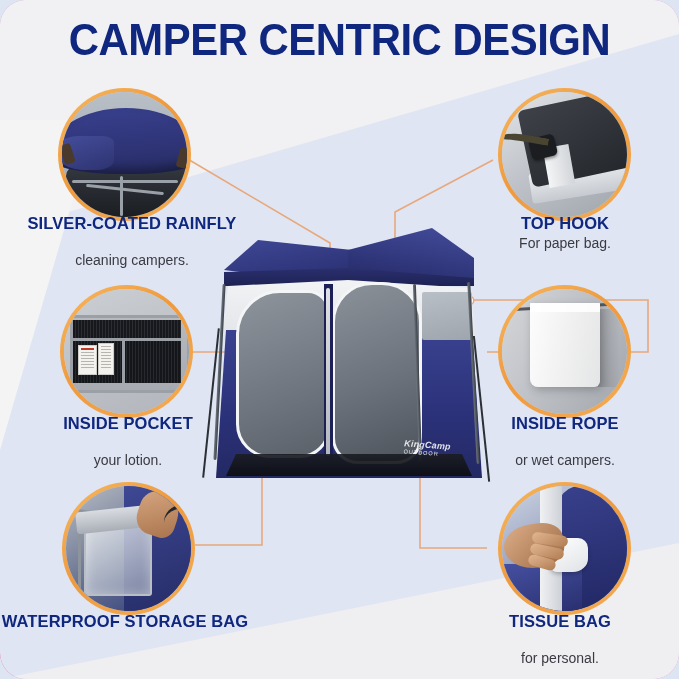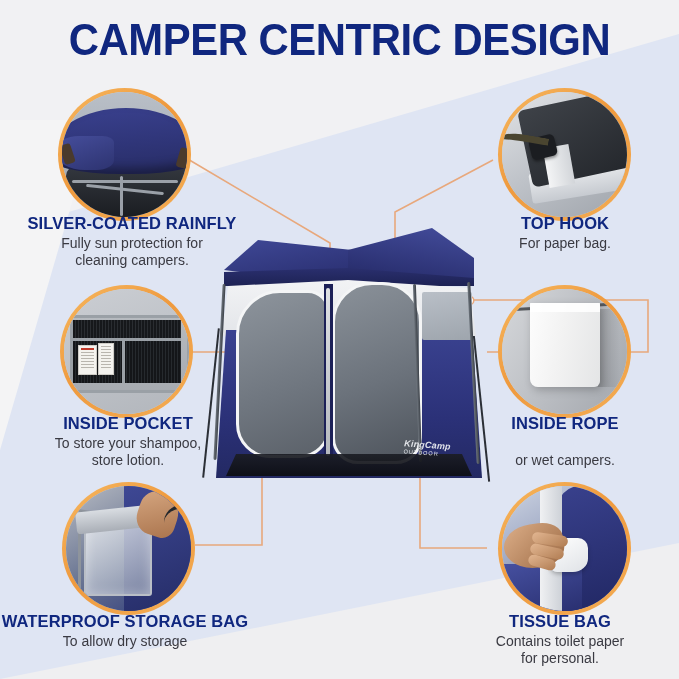--- a/index.html
+++ b/index.html
@@ -1,21 +1,21 @@
 <!DOCTYPE html>
 <html><head>
 <meta charset="utf-8">
 <style>
   html,body{margin:0;padding:0;}
   body{
     width:679px;height:679px;overflow:hidden;
     font-family:"Liberation Sans","DejaVu Sans",sans-serif;
     background:#dde4f2;
   }
-  #infographic{position:relative;width:679px;height:679px;overflow:hidden;background:#ec4899;}
+  #infographic{position:relative;width:679px;height:679px;overflow:hidden;background:#ec4899;border-radius:26px;}
 
   
   .bg-layer{position:absolute;inset:0;}
   .bg-blue{background:#dfe5f3;}
   .bg-white-top{
     position:absolute;left:0;top:0;width:679px;height:300px;
     background:#f1f1f3;
     clip-path:polygon(0 0,679px 0,679px 34px,0 232px);
   }
   .bg-white-left{
@@ -284,21 +284,21 @@
         <div class="rf-blue2"></div>
         <div class="rf-strap" style="left:0px;top:52px;transform:rotate(-18deg);"></div>
         <div class="rf-strap" style="left:116px;top:56px;transform:rotate(16deg);"></div>
       </div>
     </div>
   </div>
   <div class="dot" style="left:326px;top:265px;"></div>
   <div class="callout-text ct-left" style="left:-8px;top:214px;width:280px;">
     <div class="ct-title">SILVER-COATED RAINFLY</div>
     <div class="ct-desc">
-      <span>Fully sun protection for</span><br>
+      <br>
       <span>cleaning campers.</span>
     </div>
   </div>
 
   <div class="circle" style="left:498px;top:88px;">
     <div class="circle-inner">
       <div class="photo">
         <div class="hk-bg"></div>
         <div class="hk-ledge"></div>
         <div class="hk-panel"></div>
@@ -343,22 +343,22 @@
             <i></i>
             <i></i>
         </div>
       </div>
     </div>
   </div>
   <div class="dot" style="left:392px;top:367px;"></div>
   <div class="callout-text ct-left" style="left:-12px;top:414px;width:280px;">
     <div class="ct-title">INSIDE POCKET</div>
     <div class="ct-desc">
-      <span>To store your shampoo,</span><br>
-      <span>store lotion.</span>
+      <br>
+      <span>your lotion.</span>
     </div>
   </div>
 
   <div class="circle" style="left:498px;top:285px;">
     <div class="circle-inner">
       <div class="photo">
         <div class="tw-bg"></div>
         <div class="tw-rope"></div>
         <div class="tw-shadow"></div>
         <div class="tw-towel"></div>
@@ -386,21 +386,21 @@
         <div class="sb-flap"></div>
         <div class="sb-hand"></div>
         <div class="sb-hose"></div>
       </div>
     </div>
   </div>
   <div class="dot" style="left:259px;top:395px;"></div>
   <div class="callout-text ct-left" style="left:-20px;top:612px;width:290px;">
     <div class="ct-title">WATERPROOF STORAGE BAG</div>
     <div class="ct-desc">
-      <span>To allow dry storage</span><br>
+      <br>
     </div>
   </div>
 
   <div class="circle" style="left:498px;top:482px;">
     <div class="circle-inner">
       <div class="photo">
         <div class="ts-bg"></div>
         <div class="ts-navy"></div>
         <div class="ts-navy2"></div>
         <div class="ts-white-strip"></div>
@@ -409,21 +409,21 @@
         <div class="ts-finger" style="left:30px;top:48px;width:36px;transform:rotate(8deg);"></div>
         <div class="ts-finger" style="left:28px;top:60px;width:34px;transform:rotate(12deg);"></div>
         <div class="ts-finger" style="left:26px;top:71px;width:28px;transform:rotate(16deg);"></div>
       </div>
     </div>
   </div>
   <div class="dot" style="left:416px;top:466px;"></div>
   <div class="callout-text ct-right" style="left:420px;top:612px;width:280px;">
     <div class="ct-title">TISSUE BAG</div>
     <div class="ct-desc">
-      <span>Contains toilet paper</span><br>
+      <br>
       <span>for personal.</span>
     </div>
   </div>
 
   <div class="tent">
     <div class="t-guy" style="left:2px;top:110px;height:150px;transform:rotate(6deg);"></div>
     <div class="t-guy" style="left:272px;top:108px;height:156px;transform:rotate(-6deg);"></div>
     <div class="t-roof-left"></div>
     <div class="t-roof-right"></div>
     <div class="t-roof-cap"></div>

